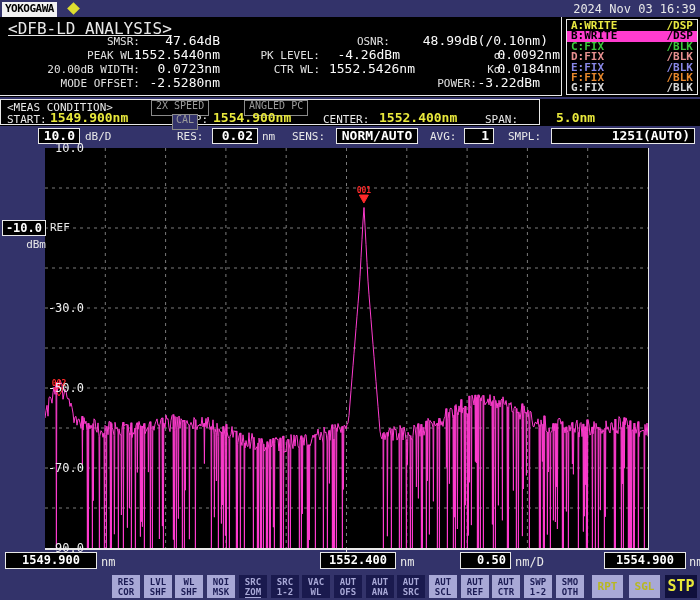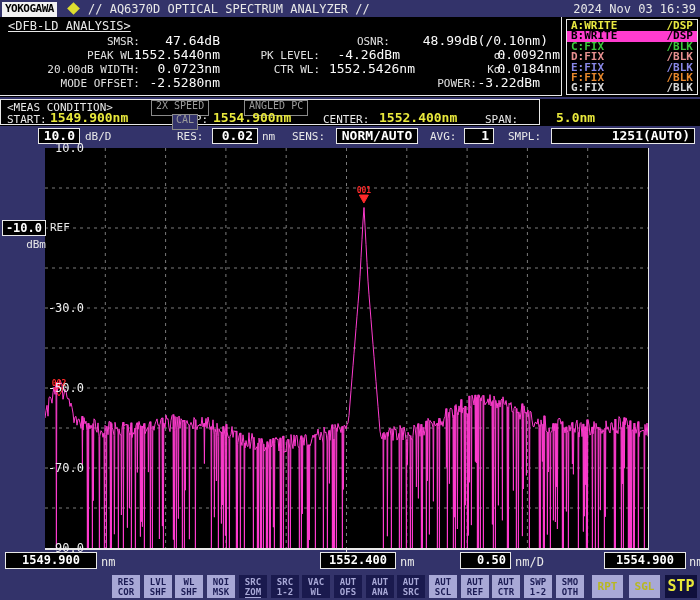--- a/index.html
+++ b/index.html
@@ -16,21 +16,21 @@
           background:#f2f2f2; color:#000; font-weight:bold; font-size:11px;
           padding:0 3px; letter-spacing:-0.5px; }
   #logo-diamond { position:absolute; left:69px; top:4px; width:9px; height:9px;
           background:#dede30; transform:rotate(45deg); }
   #app-title { position:absolute; left:88px; top:2px; font-size:12px; white-space:pre; }
   #datetime { position:absolute; right:4px; top:2px; font-size:12px; }
   
   #strip-a { position:absolute; left:0; top:17px; width:700px; height:80px; background:#000; }
   #analysis-box { position:absolute; left:0; top:0; width:562px; height:79px;
           border-right:1px solid #e8e8e8; border-bottom:1px solid #e8e8e8; }
-  #analysis-header { position:absolute; left:8px; top:2px; font-size:12px;
+  #analysis-header { position:absolute; left:8px; top:2px; font-size:16px;
           text-decoration:underline; }
   .al { position:absolute; text-align:right; font-size:11px; color:#e0e0e0; white-space:pre; }
   .av { position:absolute; text-align:right; font-size:13px; color:#fafafa; white-space:pre; }
   
   #traces { position:absolute; left:566px; top:2px; width:132px; height:76px;
           border:1px solid #e8e8e8; background:#000; padding:1px 0; }
   .trow { display:flex; justify-content:space-between; padding:0 4px;
           font-size:11px; font-weight:bold; height:10.4px; line-height:10.4px; }
   
   #strip-b { position:absolute; left:0; top:99px; width:700px; height:27px; background:#000; }
@@ -73,21 +73,20 @@
   .usc { border-bottom:1px solid currentColor; }
 </style>
 </head>
 <body>
 
 <div id="screen">
 
   <div id="titlebar">
     <span id="logo">YOKOGAWA</span>
     <span id="logo-diamond"></span>
-    <span id="app-title">// AQ6370D OPTICAL SPECTRUM ANALYZER //</span>
     <span id="datetime">2024 Nov 03 16:39</span>
   </div>
 
   <div id="strip-a">
     <div id="analysis-box">
       <div id="analysis-header">&lt;DFB-LD ANALYSIS&gt;</div>
       <span class="al" style="left:20px;top:18px;width:120px">SMSR:</span>
       <span class="av" style="left:120px;top:16px;width:100px">47.64dB</span>
       <span class="al" style="left:20px;top:32px;width:120px">PEAK WL:</span>
       <span class="av" style="left:120px;top:30px;width:100px">1552.5440nm</span>

